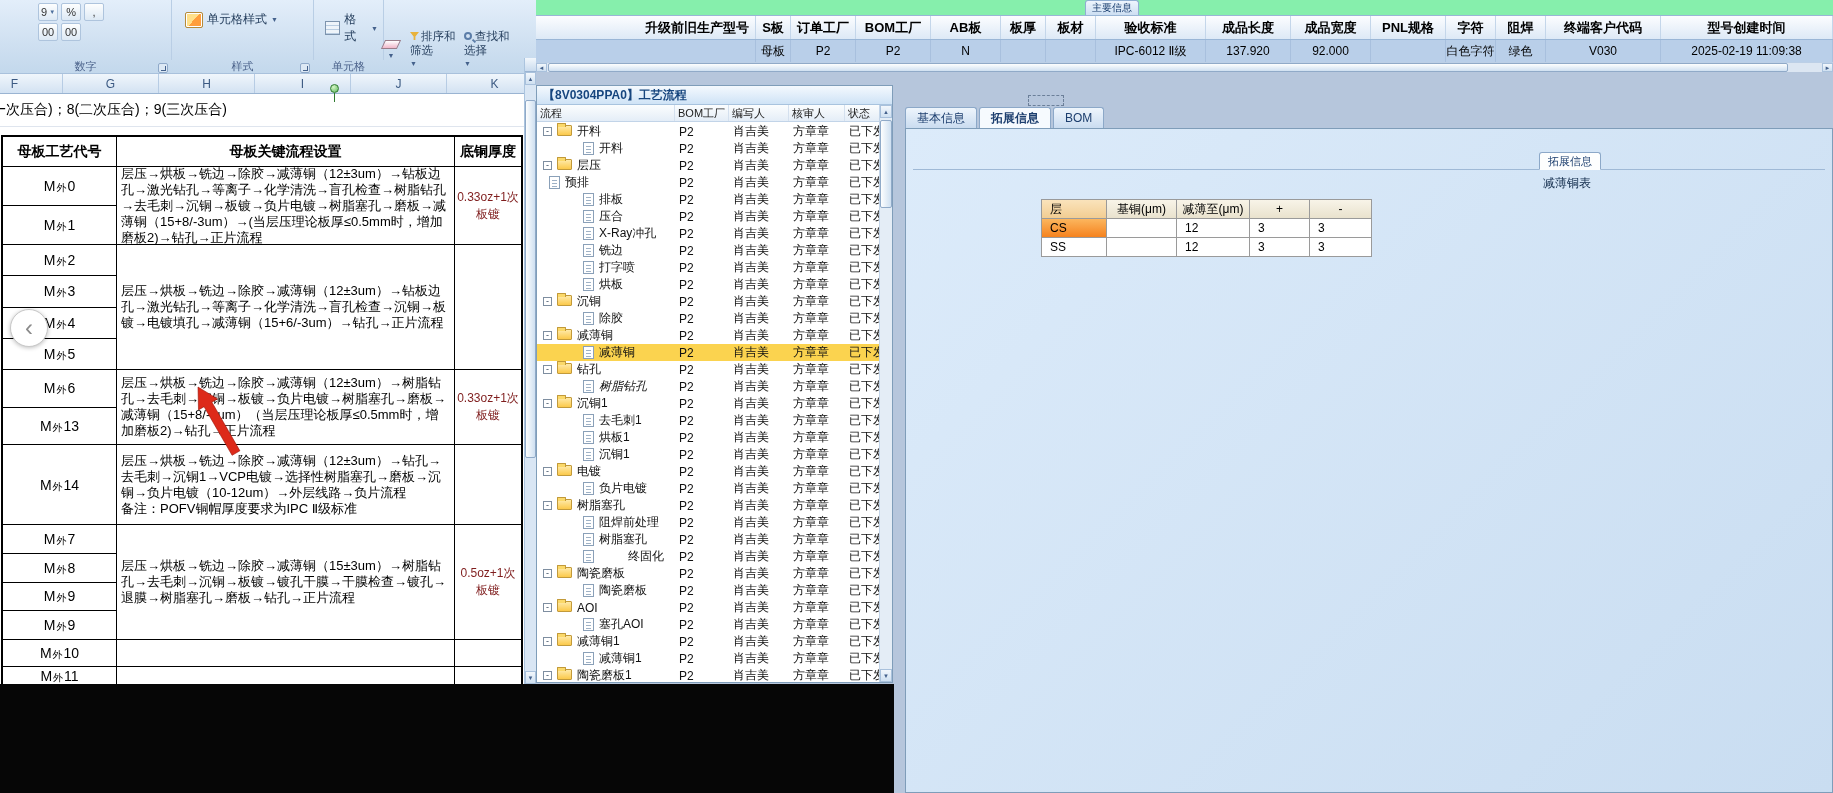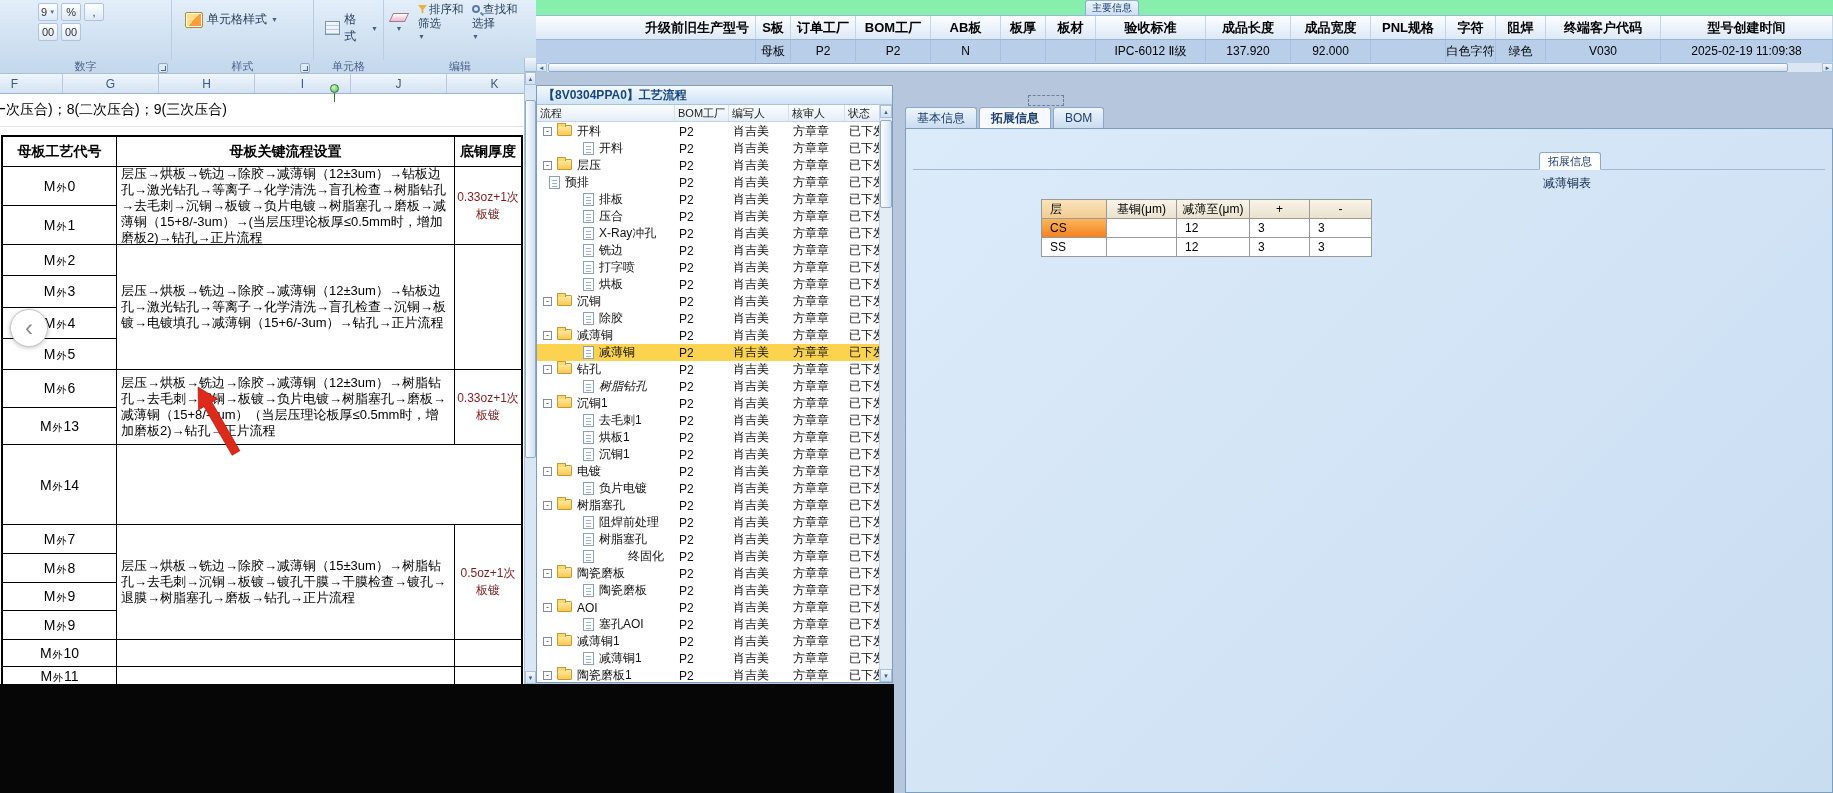--- a/index.html
+++ b/index.html
@@ -622,21 +622,21 @@
         <span class="launcher"></span>
       </div>
       <div class="rgroup" style="left:314px;width:70px;">
         <div class="big-btn" style="left:6px;top:8px;">
           <span class="format-icon"></span>
           <span>格式</span>
           <span class="dd-arrow">▼</span>
         </div>
         <div class="rlabel">单元格</div>
       </div>
-      <div class="rgroup" style="left:384px;width:152px;border-right:none;">
+      <div class="rgroup" style="left:376px;width:152px;border-right:none;margin-top:27px;">
         <div class="eraser-btn">
           <span class="eraser"></span>
           <span class="dd-arrow">▼</span>
         </div>
         <div class="two-line-btn" style="left:32px;">
           <span><span class="funnel"></span><span>排序和筛选</span></span>
           <span class="dd-arrow">▼</span>
         </div>
         <div class="two-line-btn" style="left:86px;">
           <span><span class="magnifier"></span><span>查找和选择</span></span>
@@ -722,20 +722,22 @@
             <div class="xcopper">0.33oz+1次板镀</div>
           </div>
           <div class="xblock" style="height: 80px;">
             <div class="xcodes">
               <div class="xcode">
                 <span>M</span>
                 <span class="xsub">外</span>
                 <span>14</span>
               </div>
             </div>
+            <div class="xflow">层压→烘板→铣边→除胶→减薄铜（12±3um）→钻孔→去毛刺→沉铜1→VCP电镀→选择性树脂塞孔→磨板→沉铜→负片电镀（10-12um）→外层线路→负片流程
+备注：POFV铜帽厚度要求为IPC Ⅱ级标准</div>
             <div class="xcopper"></div>
           </div>
           <div class="xblock" style="height: 115px;">
             <div class="xcodes">
               <div class="xcode">
                 <span>M</span>
                 <span class="xsub">外</span>
                 <span>7</span>
               </div>
               <div class="xcode">

